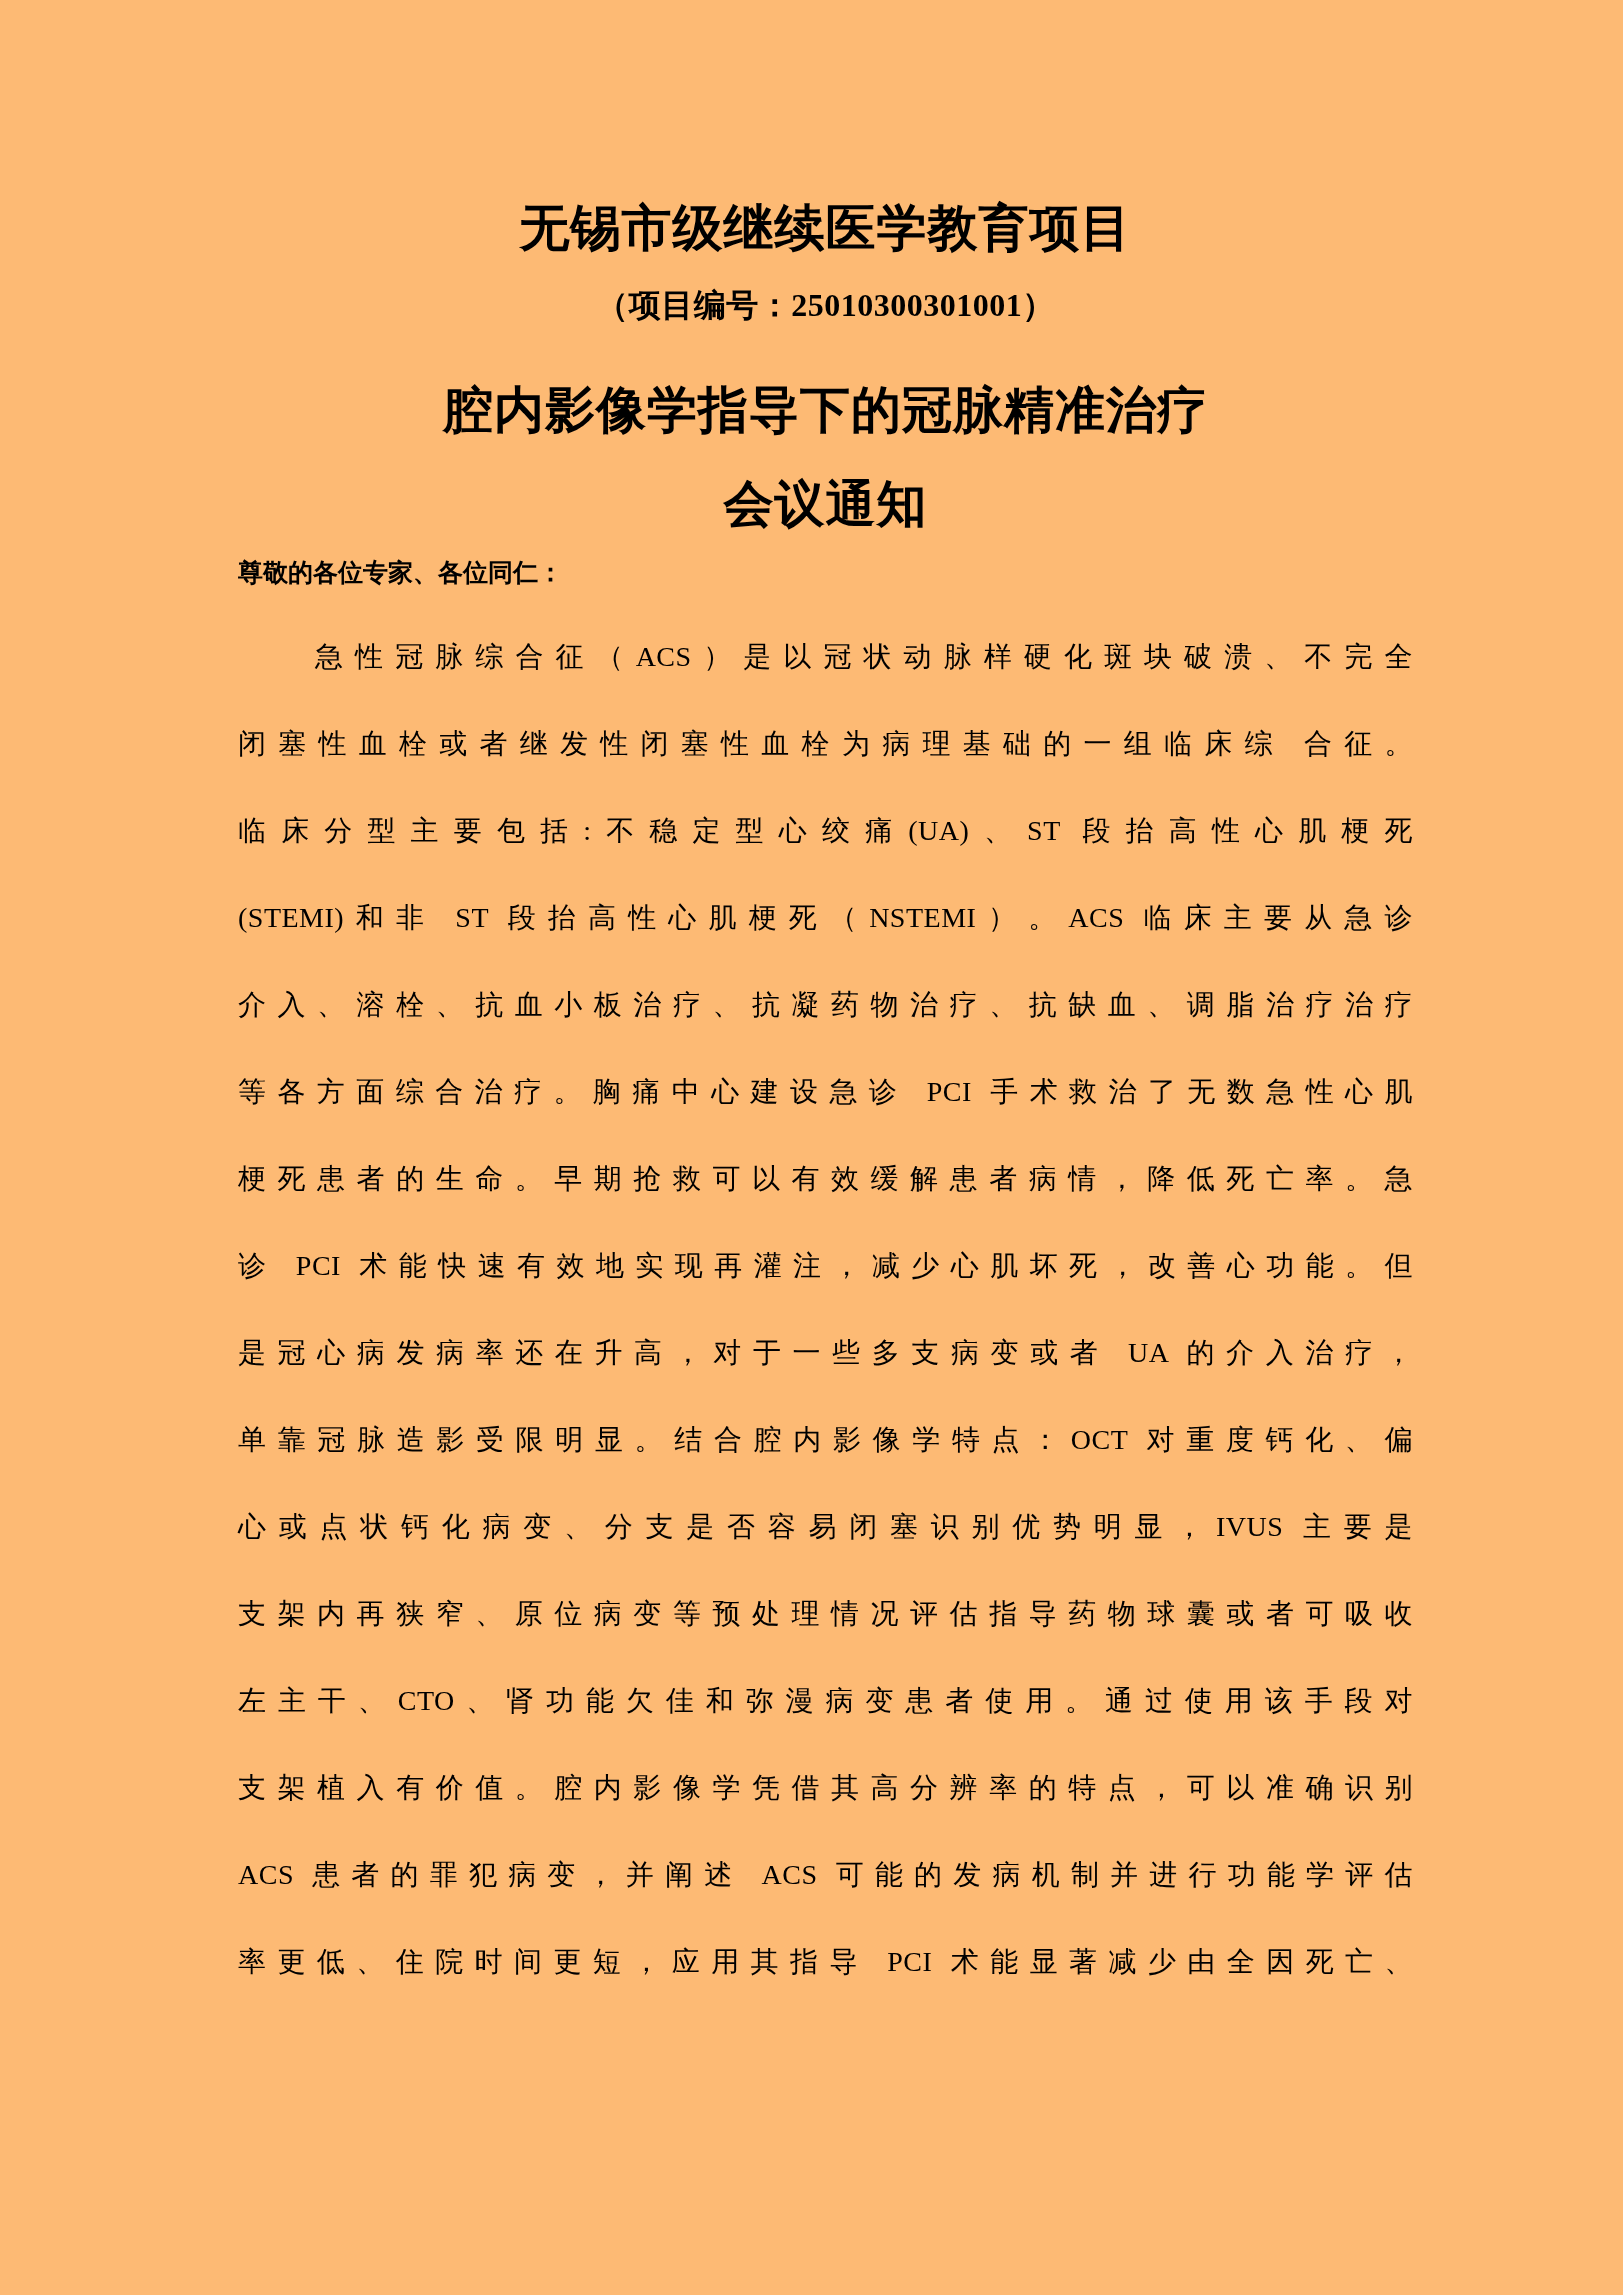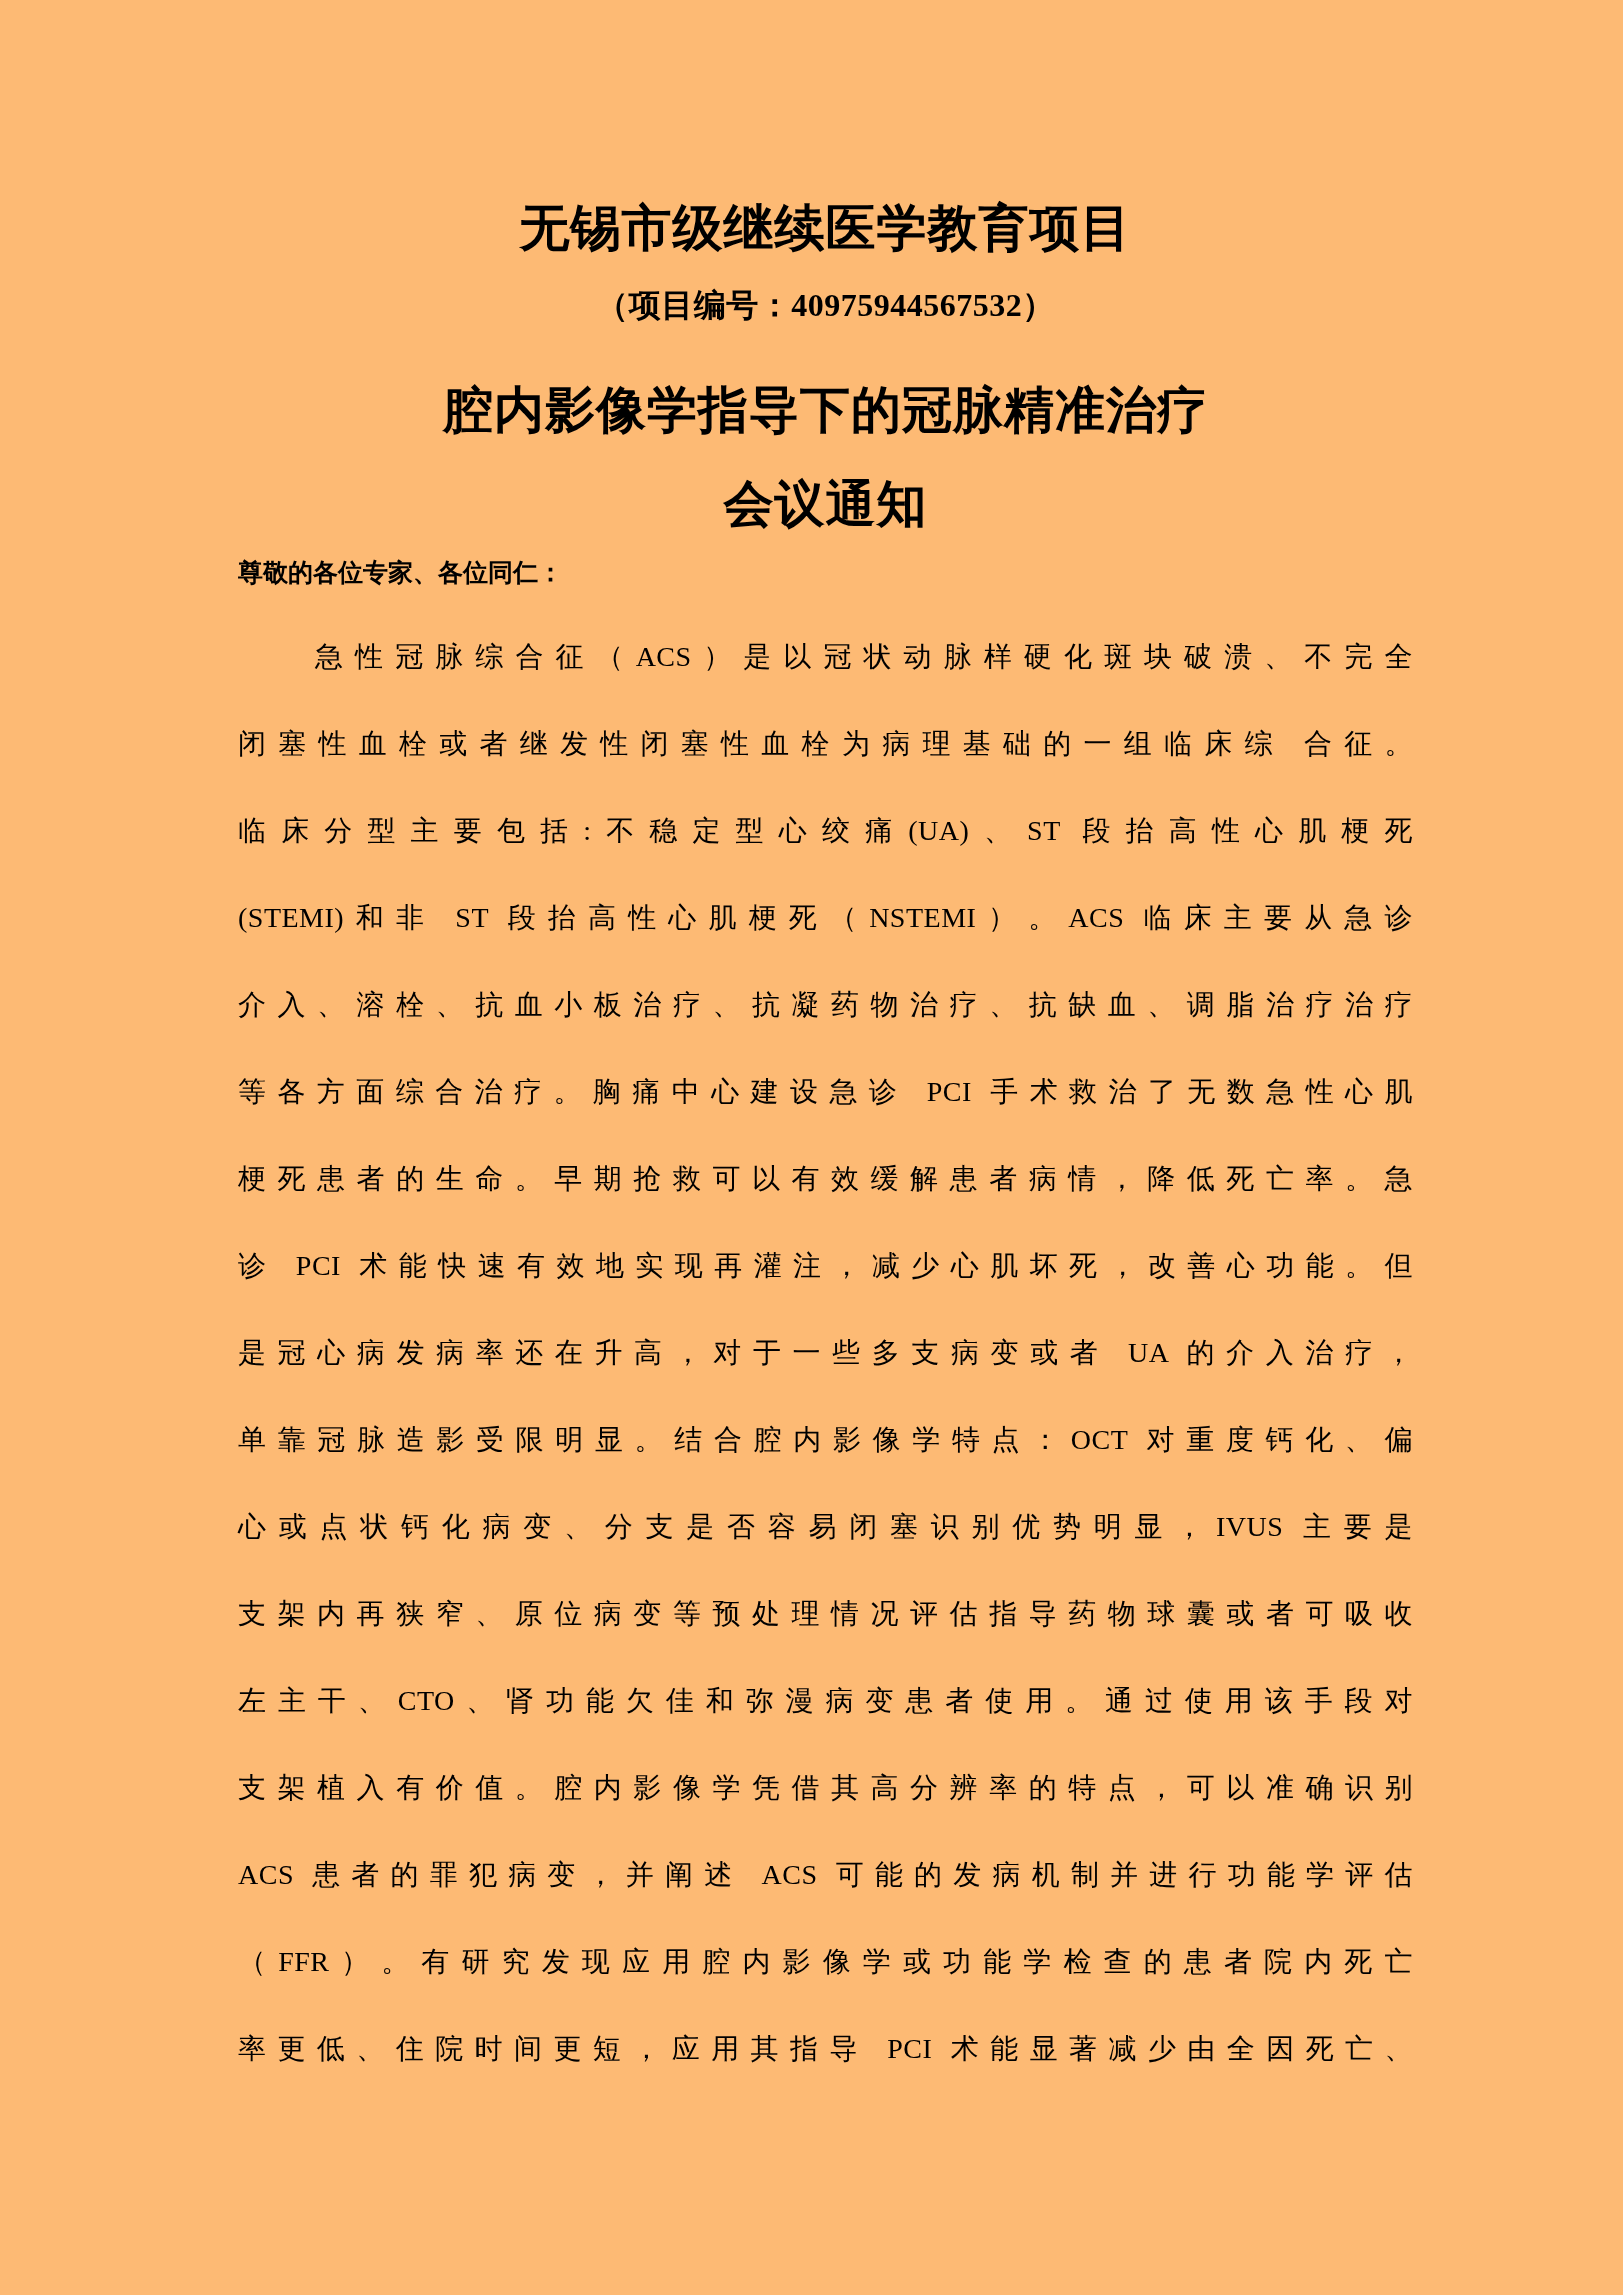--- a/index.html
+++ b/index.html
@@ -64,21 +64,21 @@
   .body-lines .line:first-child {
     text-indent: 77px;
   }
 </style>
 </head>
 <body>
 
 <div class="page">
   <h1 class="doc-title">无锡市级继续医学教育项目</h1>
 
-  <div class="project-number">（项目编号：40975944567532）</div>
+  <div class="project-number">（项目编号：25010300301001）</div>
 
   <h1 class="doc-title subject-title">腔内影像学指导下的冠脉精准治疗</h1>
 
   <h1 class="doc-title notice-title">会议通知</h1>
 
   <div class="salutation">尊敬的各位专家、各位同仁：</div>
 
   <div class="body-lines">
       <div class="line">急性冠脉综合征（ACS）是以冠状动脉样硬化斑块破溃、不完全</div>
       <div class="line">闭塞性血栓或者继发性闭塞性血栓为病理基础的一组临床综 合征。</div>
@@ -88,17 +88,16 @@
       <div class="line">等各方面综合治疗。胸痛中心建设急诊 PCI 手术救治了无数急性心肌</div>
       <div class="line">梗死患者的生命。早期抢救可以有效缓解患者病情，降低死亡率。急</div>
       <div class="line">诊 PCI 术能快速有效地实现再灌注，减少心肌坏死，改善心功能。但</div>
       <div class="line">是冠心病发病率还在升高，对于一些多支病变或者 UA 的介入治疗，</div>
       <div class="line">单靠冠脉造影受限明显。结合腔内影像学特点：OCT 对重度钙化、偏</div>
       <div class="line">心或点状钙化病变、分支是否容易闭塞识别优势明显，IVUS 主要是</div>
       <div class="line">支架内再狭窄、原位病变等预处理情况评估指导药物球囊或者可吸收</div>
       <div class="line">左主干、CTO、肾功能欠佳和弥漫病变患者使用。通过使用该手段对</div>
       <div class="line">支架植入有价值。腔内影像学凭借其高分辨率的特点，可以准确识别</div>
       <div class="line">ACS 患者的罪犯病变，并阐述 ACS 可能的发病机制并进行功能学评估</div>
-      <div class="line">（FFR）。有研究发现应用腔内影像学或功能学检查的患者院内死亡</div>
       <div class="line">率更低、住院时间更短，应用其指导 PCI 术能显著减少由全因死亡、</div>
     </div>
 </div>
 
 
 </body></html>

